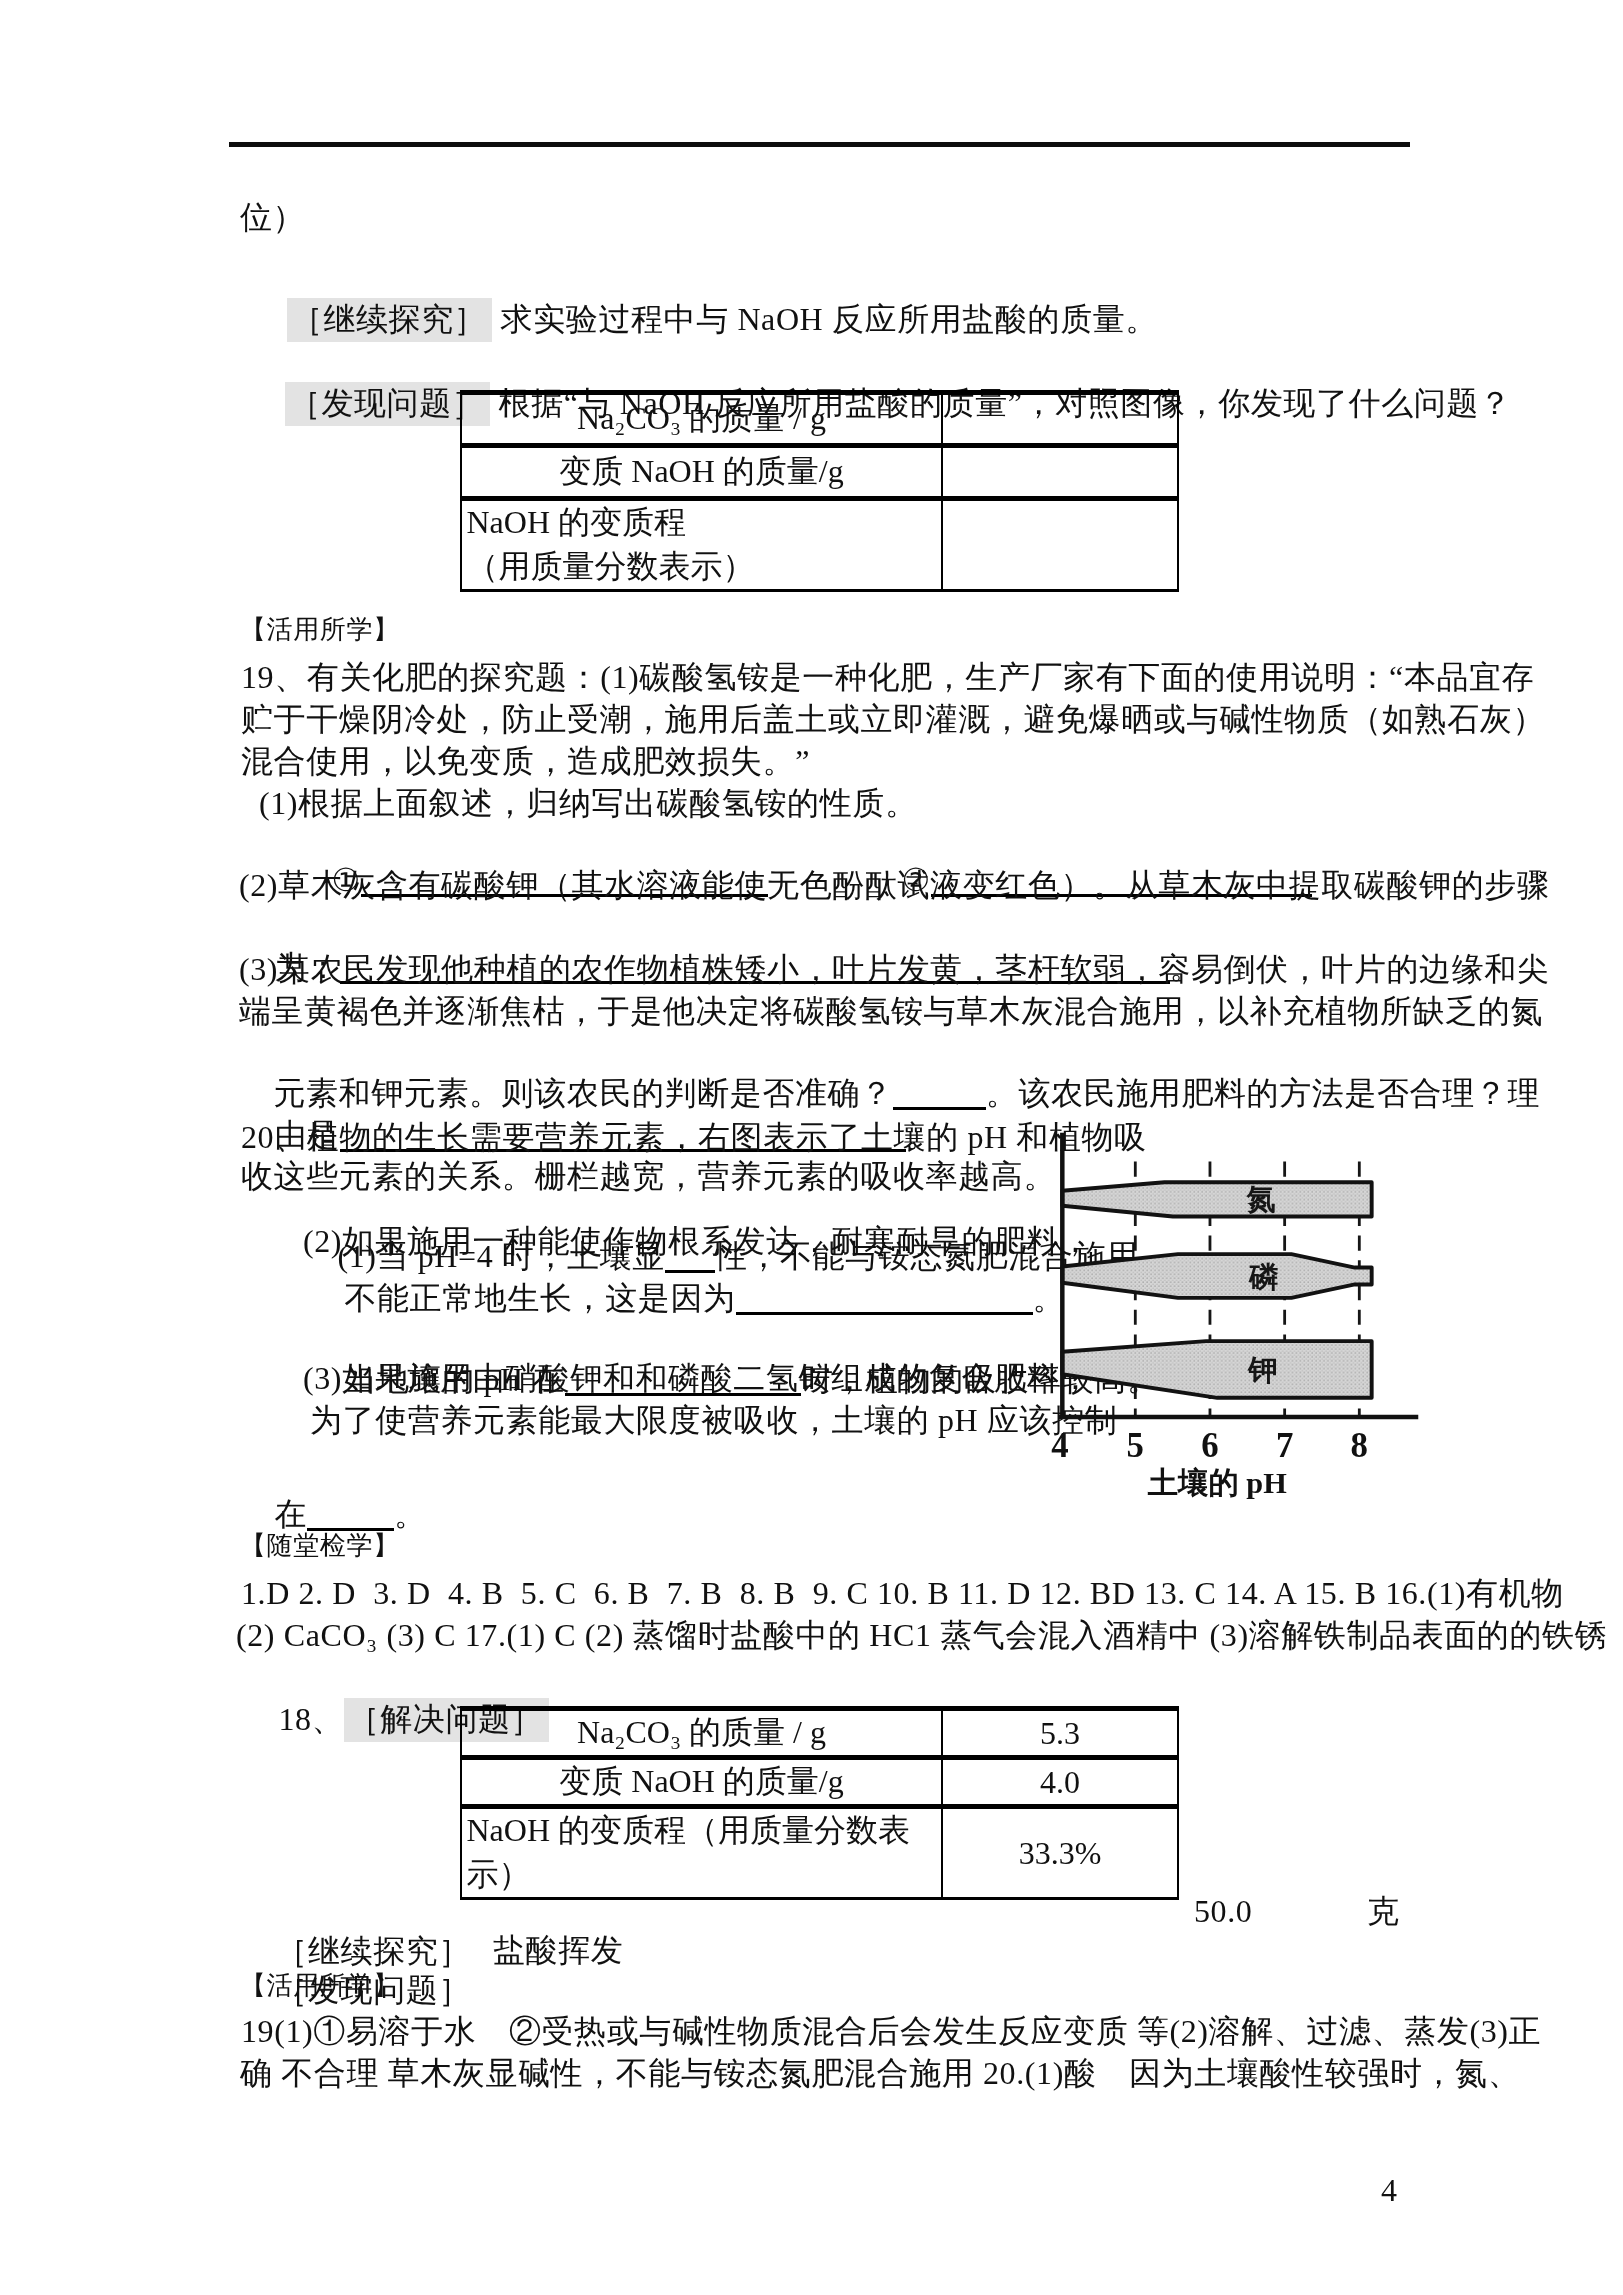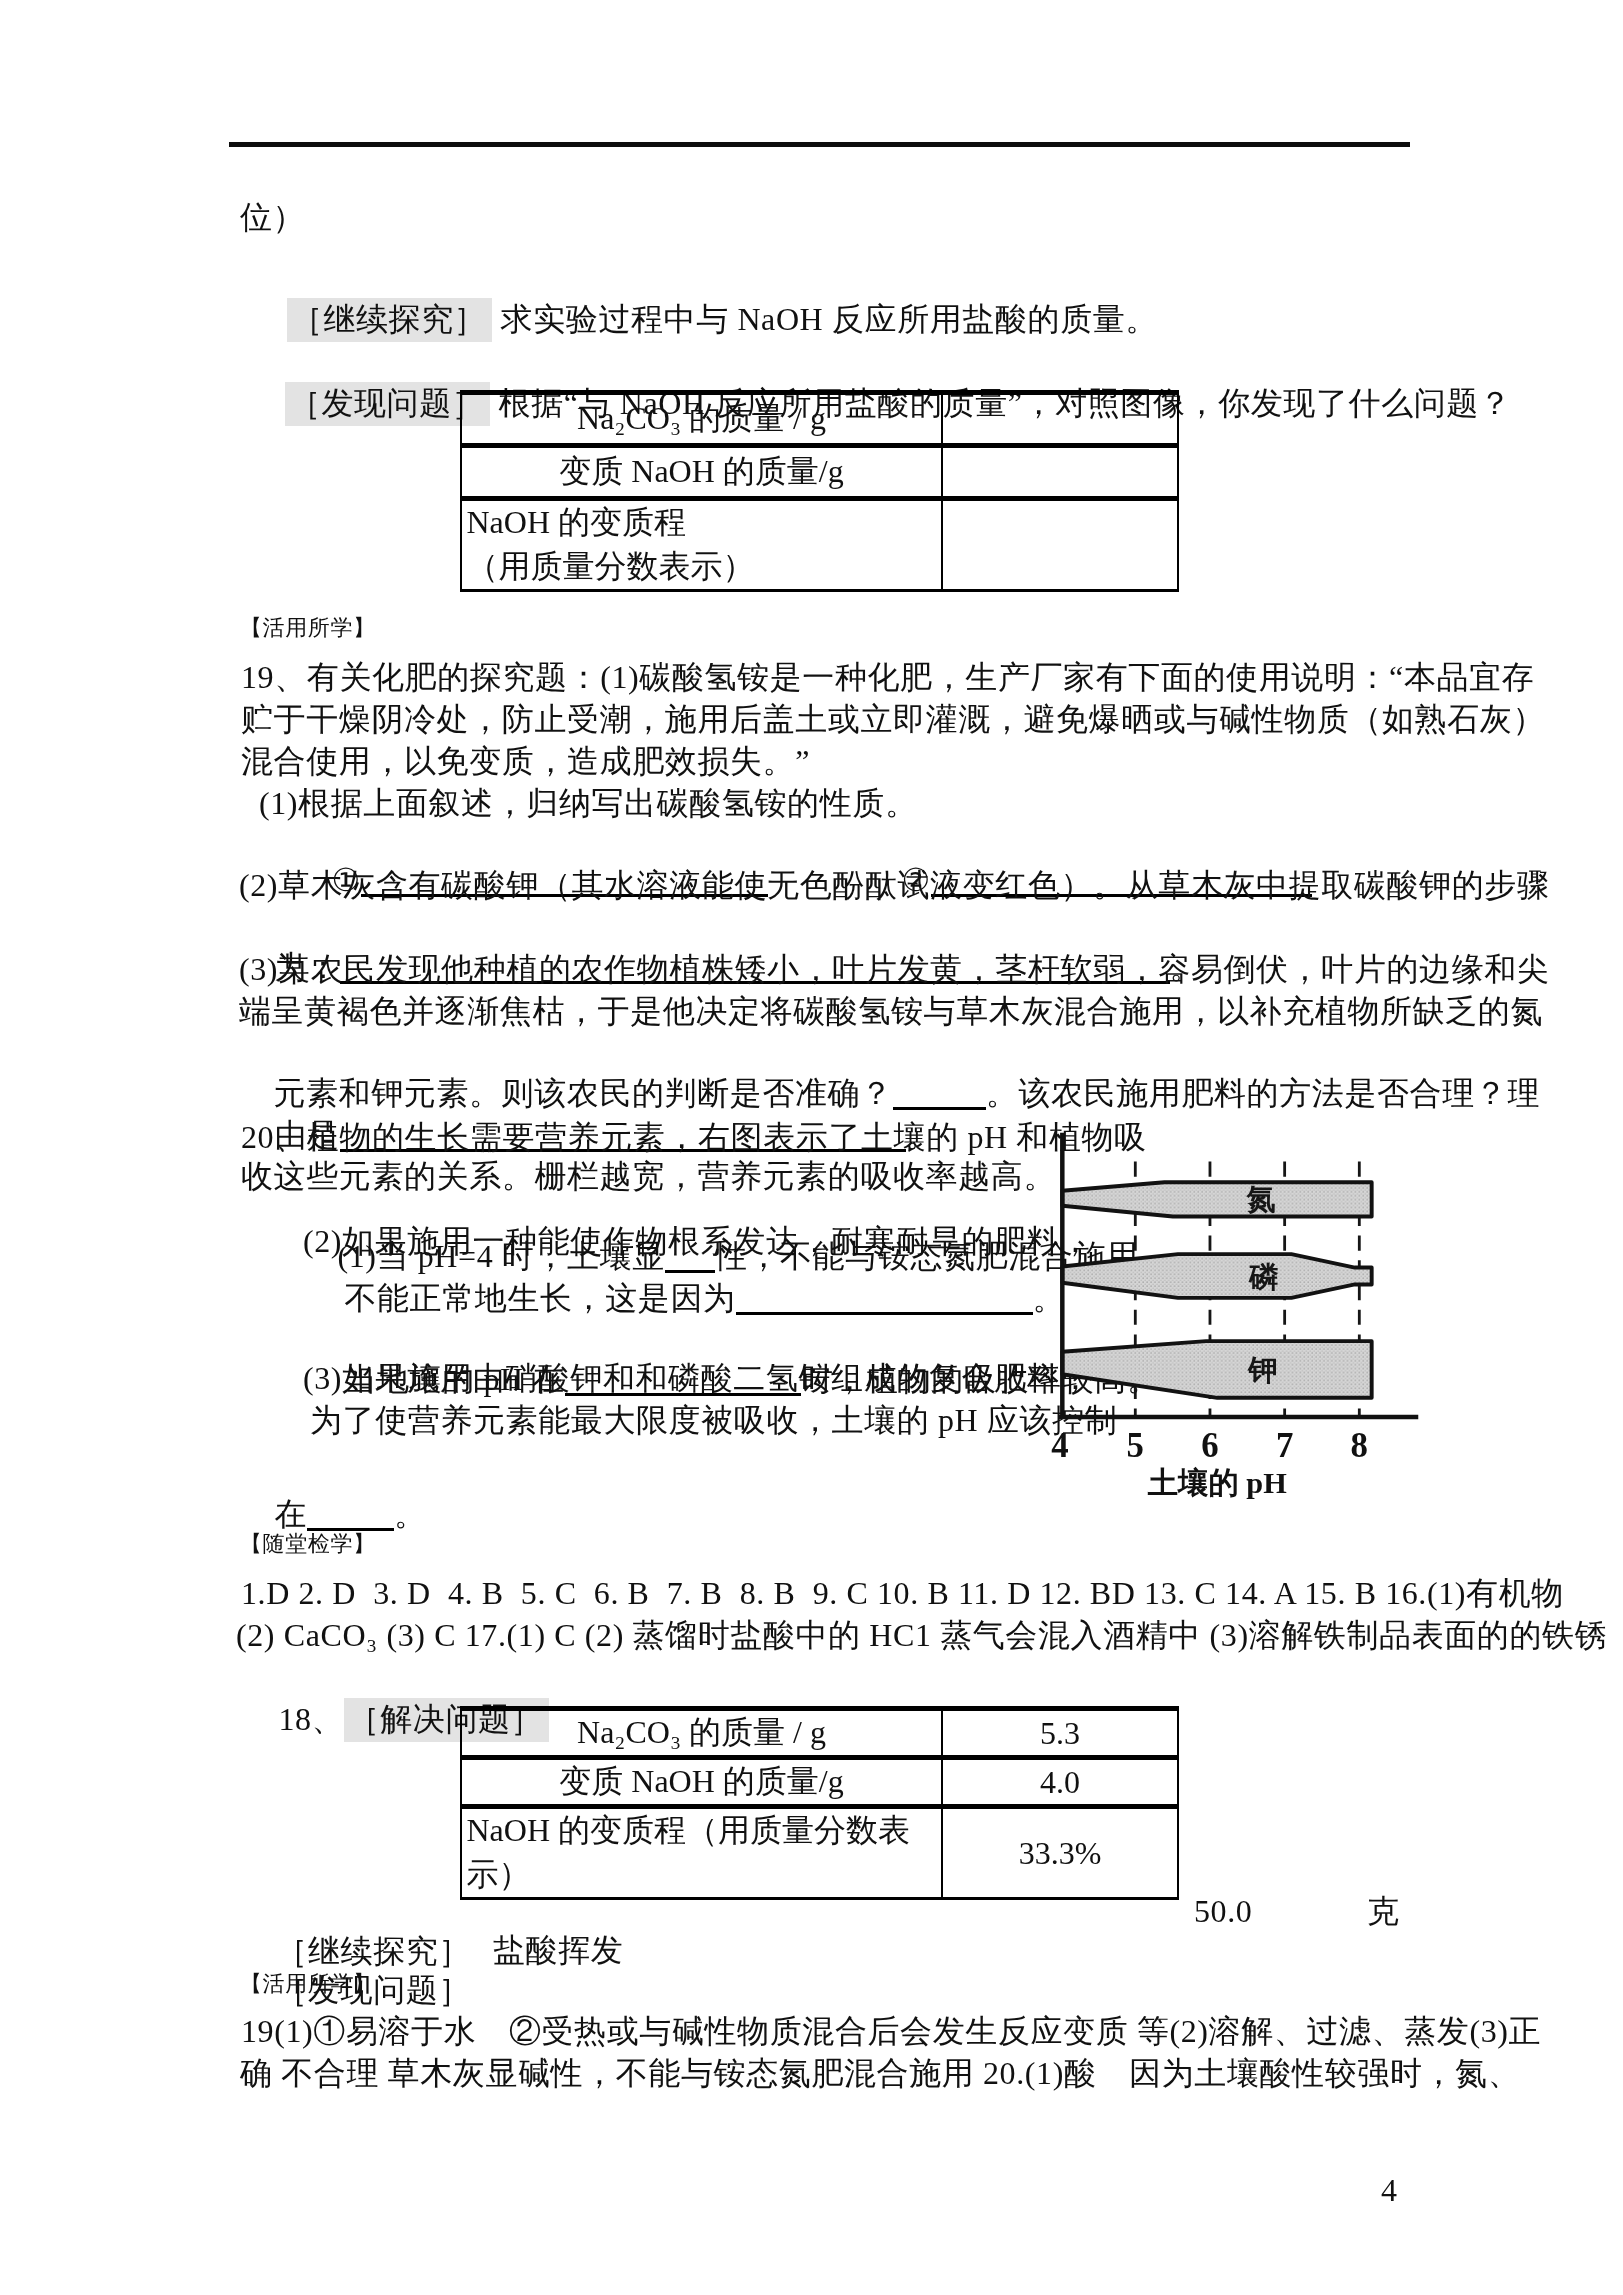--- a/index.html
+++ b/index.html
@@ -11,21 +11,21 @@
     color:#111;
     overflow:hidden;
   }
   .line{
     position:absolute;
     font-size:32px;
     line-height:1.25;
     white-space:pre;
     letter-spacing:0.6px;
   }
-  .hdr{font-size:22px;}
+  .hdr{font-size:26px;}
   .hl{
     background:#e3e3e3;
     padding:2.8px 5.6px 4.5px 3.4px;
   }
   .rule{
     position:absolute;
     background:#0d0d0d;
   }
   .bl{
     display:inline-block;

